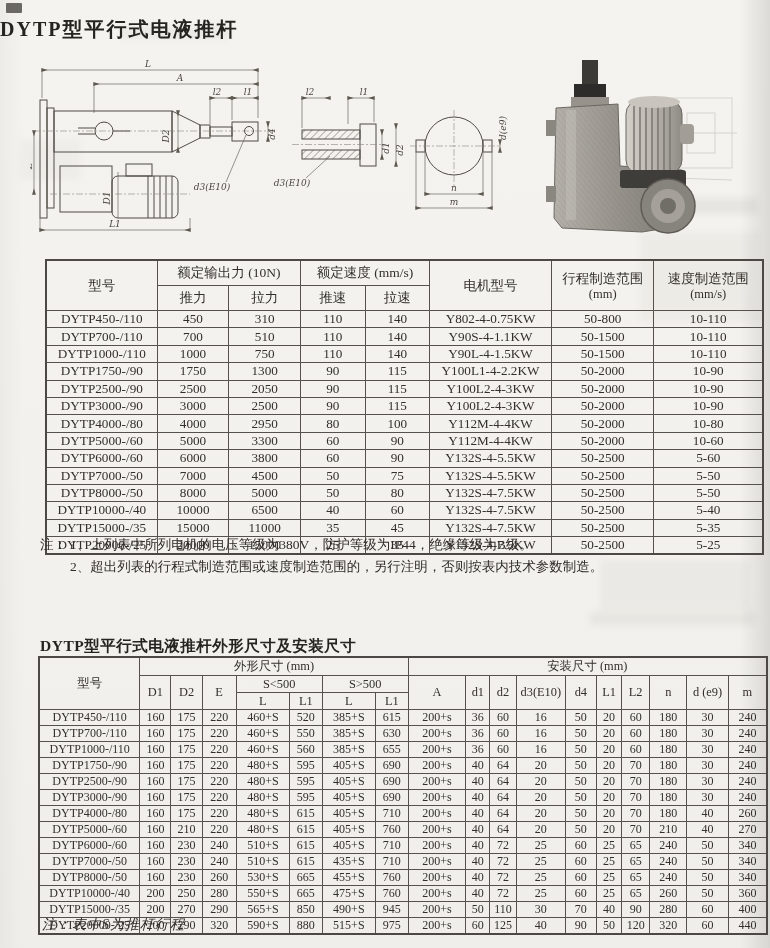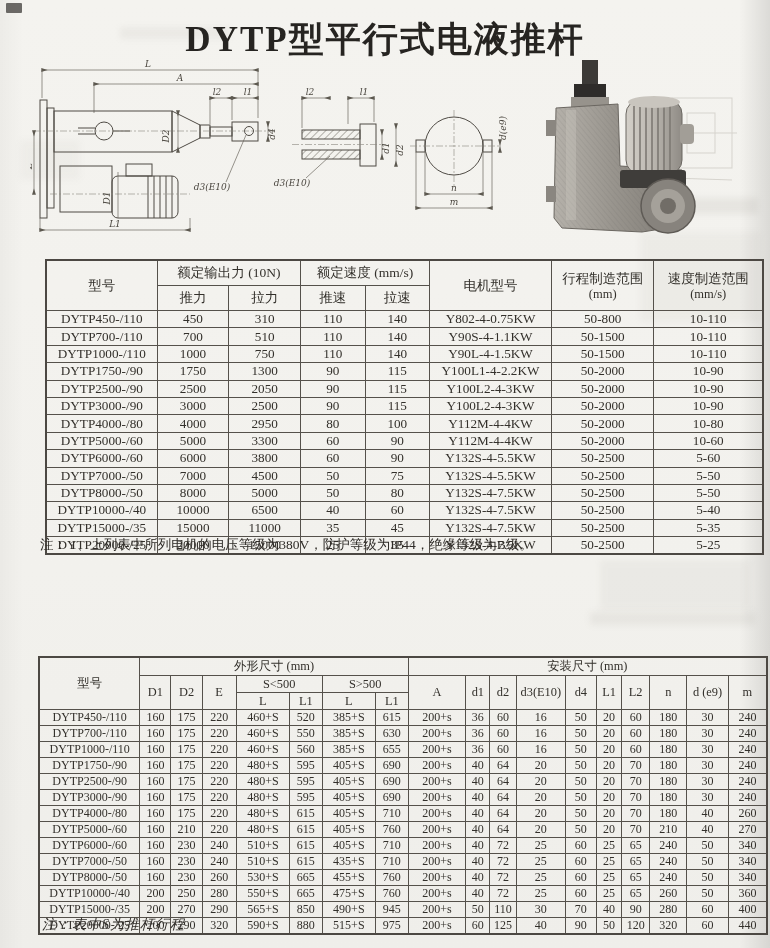--- a/index.html
+++ b/index.html
@@ -15,22 +15,22 @@
   .corner-mark{position:absolute;left:6px;top:3px;width:16px;height:10px;background:#3d3b38;opacity:.75;border-radius:1px;}
   .smudge{position:absolute;background:#9b978f;filter:blur(3px);}
   .smudge.s1{left:120px;top:27px;width:110px;height:12px;opacity:.10;}
   .smudge.s2{left:628px;top:198px;width:130px;height:16px;opacity:.14;}
   .smudge.s3{left:640px;top:232px;width:120px;height:90px;opacity:.07;}
   .smudge.s4{left:600px;top:560px;width:150px;height:50px;opacity:.08;}
   .smudge.s5{left:590px;top:612px;width:165px;height:13px;opacity:.12;}
   .smudge.s6{left:20px;top:140px;width:60px;height:40px;opacity:.06;}
 
   .title{
-    position:absolute;top:16px;left:0;width:100%;text-align:center;
-    font-size:35px;font-weight:bold;letter-spacing:2px;color:#262421;
+    position:absolute;top:16px;left:0;width:100%;
+    font-size:20px;font-weight:bold;letter-spacing:2px;color:#262421;
   }
 
   .figures{position:absolute;top:58px;left:30px;width:716px;height:180px;}
   .line-drawing{position:absolute;left:0;top:0;}
   .product-photo{position:absolute;left:492px;top:0;}
 
   .sec-heading{
     position:absolute;left:40px;font-size:15.5px;font-weight:bold;color:#262421;letter-spacing:.5px;
   }
   .sec-heading.h1{top:238px;}
@@ -428,23 +428,25 @@
           <td>50-2500</td>
           <td>5-25</td>
         </tr>
       </tbody>
   </table>
 
   <div class="notes">
     <span class="prefix">注：</span>
     <ol>
         <li>1、上列表中所列电机的电压等级为380V，防护等级为IP44，绝缘等级为B级。</li>
+        <li>2、超出列表的行程式制造范围或速度制造范围的，另行注明，否则按表内技术参数制造。</li>
       </ol>
   </div>
 
+  <div class="sec-heading h2">DYTP型平行式电液推杆外形尺寸及安装尺寸</div>
 
   <table class="t2">
     <colgroup>
       <col style="width:13.6%">
         <col style="width:4.2%">
         <col style="width:4.2%">
         <col style="width:4.6%">
       <col style="width:7.2%">
         <col style="width:4.4%">
         <col style="width:7.2%">

